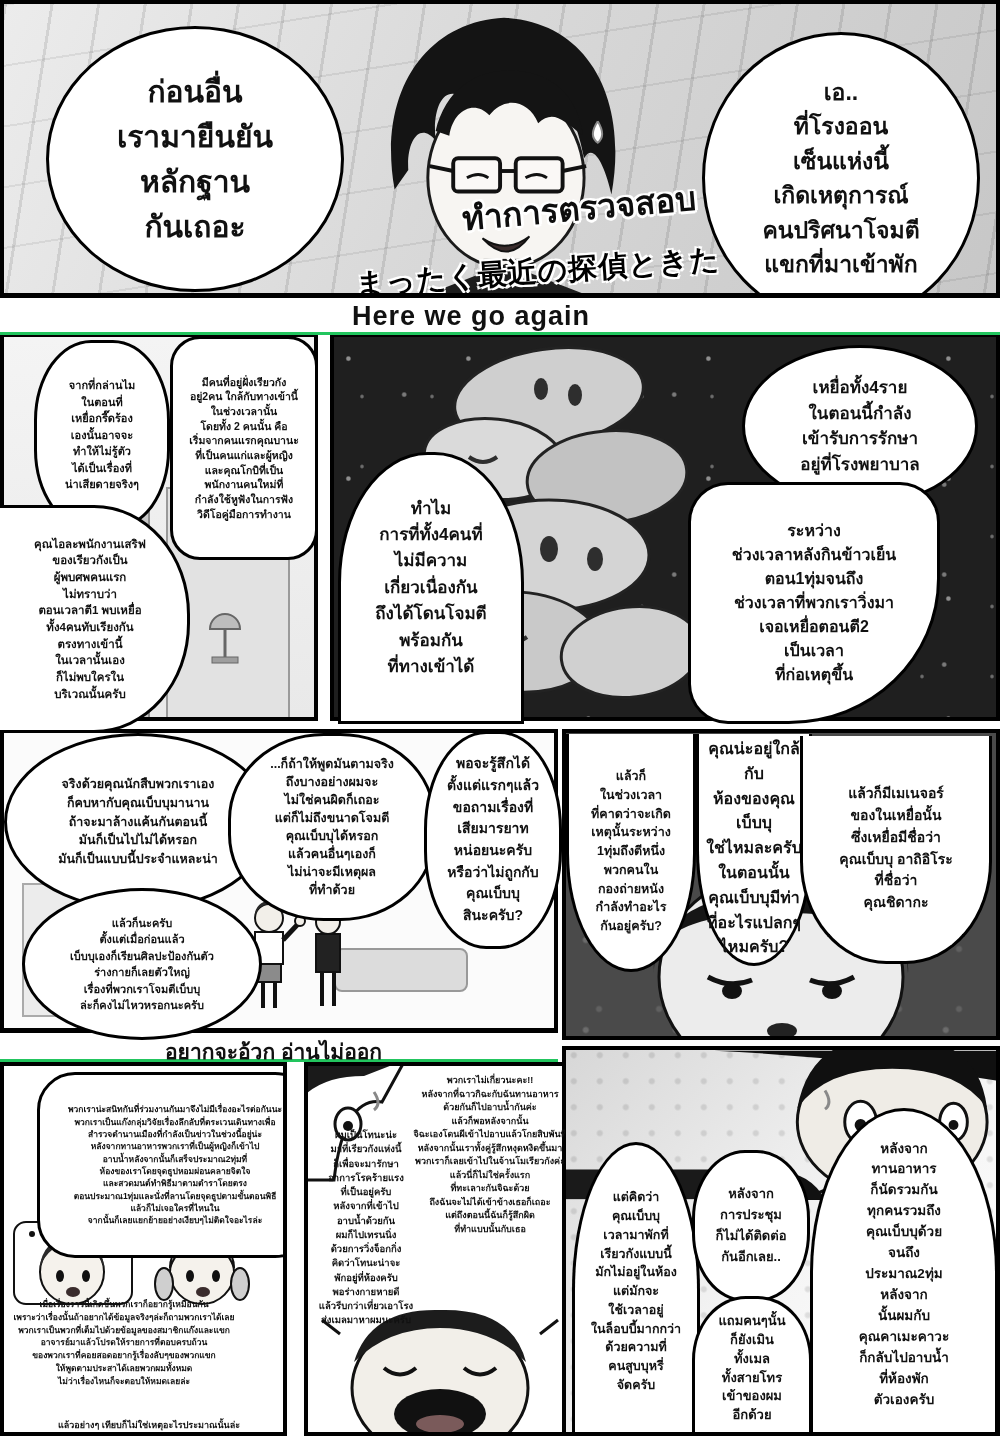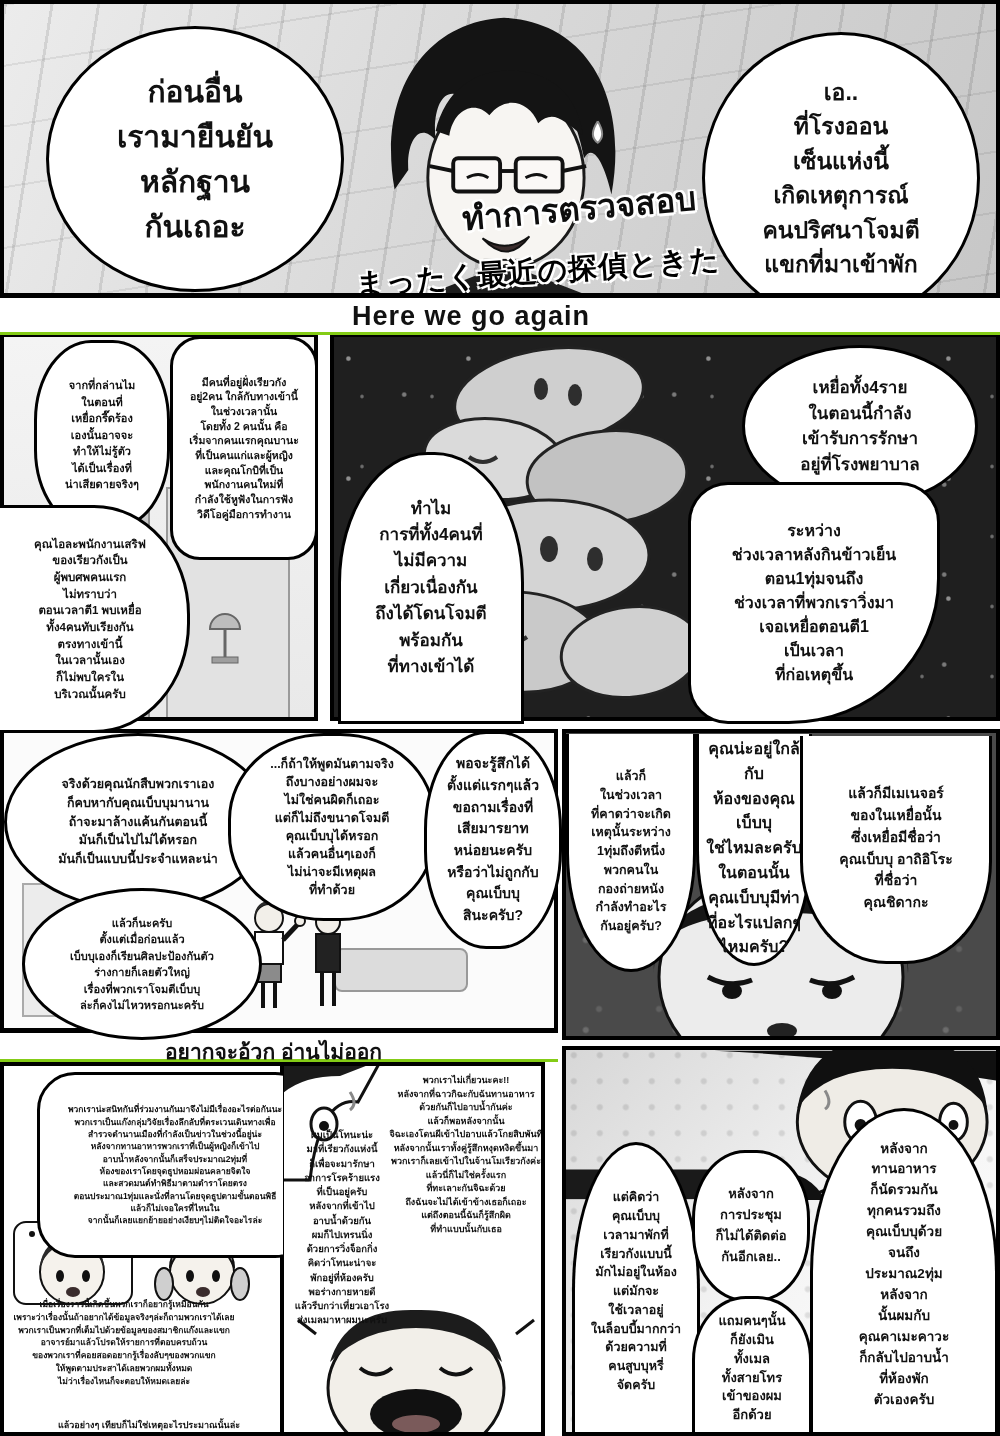--- a/index.html
+++ b/index.html
@@ -26,21 +26,21 @@
       radial-gradient(circle at 64% 86%, #ffffff 0 4px, rgba(255,255,255,0) 26px),
       radial-gradient(circle at 22% 30%, rgba(255,255,255,.18) 0 2px, transparent 4px),
       radial-gradient(circle at 55% 60%, rgba(255,255,255,.12) 0 2px, transparent 4px),
       #4a4a4a;background-size:auto,auto,90px 90px,60px 60px,auto;}
   .room{background:linear-gradient(180deg,#f4f4f4 0%,#e9e9e9 100%);}
   .room3{background:#fbfbfb;}
   .graytex{background:
       radial-gradient(circle at 30% 20%, rgba(0,0,0,.10) 0 2px, transparent 4px),
       linear-gradient(135deg,#d7d7d7 0%,#f5f5f5 55%,#ffffff 100%);
       background-size:26px 26px,auto;}
-  .bar{position:absolute;background:#fff;border-top:3px solid #000;border-bottom:3px solid #84cc16;
+  .bar{position:absolute;background:#fff;border-top:3px solid #000;border-bottom:3px solid #22c55e;
        box-sizing:border-box;z-index:4;}
   .title-thai{font-size:33px;font-weight:bold;color:#0d0d0d;transform:rotate(-5deg);
       text-shadow:-2px -2px 0 #fff,2px -2px 0 #fff,-2px 2px 0 #fff,2px 2px 0 #fff,0 3px 0 #fff,3px 0 0 #fff;}
   .title-jp{font-size:29px;font-weight:bold;color:#000;transform:rotate(-4deg);letter-spacing:1px;
       text-shadow:-2px -2px 0 #fff,2px -2px 0 #fff,-2px 2px 0 #fff,2px 2px 0 #fff;}
   .here{font-size:27px;font-weight:bold;letter-spacing:1px;}
   .dense{font-weight:600;text-align:center;}
   svg{display:block;}
 </style>
 </head>
@@ -144,21 +144,21 @@
 พร้อมกัน
 ที่ทางเข้าได้</div>
   <div class="bubble ell" style="left:742px;top:345px;width:236px;height:162px;font-size:17px;line-height:1.5;">เหยื่อทั้ง4ราย
 ในตอนนี้กำลัง
 เข้ารับการรักษา
 อยู่ที่โรงพยาบาล</div>
   <div class="bubble" style="left:688px;top:482px;width:252px;height:242px;font-size:16px;line-height:1.5;border-radius:40px 40px 60% 40px;">ระหว่าง
 ช่วงเวลาหลังกินข้าวเย็น
 ตอน1ทุ่มจนถึง
 ช่วงเวลาที่พวกเราวิ่งมา
-เจอเหยื่อตอนตี1
+เจอเหยื่อตอนตี2
 เป็นเวลา
 ที่ก่อเหตุขึ้น</div>
 
   <div class="panel room3" style="left:0;top:729px;width:558px;height:303px;">
     <div style="position:absolute;left:18px;top:150px;width:100px;height:130px;background:#ececec;border:2px solid #aaa;"></div>
     <div style="position:absolute;left:330px;top:215px;width:130px;height:40px;background:#dcdcdc;border:2px solid #999;border-radius:8px;"></div>
     <svg width="150" height="145" viewBox="0 0 150 145" style="position:absolute;left:220px;top:155px;">
       <circle cx="45" cy="30" r="14" fill="#f2efe9" stroke="#111" stroke-width="2"></circle>
       <path d="M31,27 a14,14 0 0 1 28,0 q-5,-11 -14,-11 q-9,0 -14,11" fill="#2a2a2a"></path>
       <rect x="31" y="44" width="28" height="32" fill="#fff" stroke="#111" stroke-width="2"></rect>
@@ -273,21 +273,21 @@
     <div class="txt dense" style="left:4px;top:232px;width:232px;font-size:8.5px;line-height:1.5;font-weight:600;">เมื่อเรื่องราวนี้เกิดขึ้นพวกเราก็อยากรู้เหมือนกัน
 เพราะว่าเรื่องนั้นถ้าอยากได้ข้อมูลจริงๆล่ะก็ถามพวกเราได้เลย
 พวกเราเป็นพวกที่เต็มไปด้วยข้อมูลของสมาชิกแก๊งและแขก
 อาจารย์มาแล้วโปรดให้รายการที่ตอบครบถ้วน
 ของพวกเราที่คอยสอดอยากรู้เรื่องลับๆของพวกแขก
 ให้พูดตามประสาได้เลยพวกผมทั้งหมด
 ไม่ว่าเรื่องไหนก็จะตอบให้หมดเลยล่ะ</div>
     <div class="txt dense" style="left:6px;top:352px;width:278px;font-size:9px;font-weight:600;">แล้วอย่างๆ เทียบก็ไม่ใช่เหตุอะไรประมาณนั้นล่ะ</div>
   </div>
 
-  <div class="panel" style="left:280px;top:1062px;width:265px;height:374px;background:#fff;">
+  <div class="panel" style="left:304px;top:1062px;width:265px;height:374px;background:#fff;">
     <svg width="110" height="120" viewBox="0 0 110 120" style="position:absolute;left:-4px;top:-4px;">
       <path d="M0,0 H100 L78,40 Q40,34 30,118 L0,118 Z" fill="#fff" stroke="#111" stroke-width="3"></path>
       <path d="M0,0 H96 L60,14 Q20,14 0,34 Z" fill="#1a1a1a"></path>
       <ellipse cx="44" cy="62" rx="13" ry="16" fill="#fff" stroke="#111" stroke-width="3"></ellipse>
       <circle cx="44" cy="64" r="5" fill="#111"></circle>
       <path d="M70,30 q8,12 0,18" stroke="#888" stroke-width="3" fill="none"></path>
     </svg>
     <svg width="257" height="140" viewBox="0 0 257 140" style="position:absolute;left:4px;top:234px;">
       <ellipse cx="128" cy="88" rx="88" ry="72" fill="#f2efe9" stroke="#111" stroke-width="3"></ellipse>
       <path d="M42,62 Q58,8 128,10 Q200,8 214,62 Q180,28 128,28 Q76,28 42,62 Z" fill="#1c1c1c"></path>

